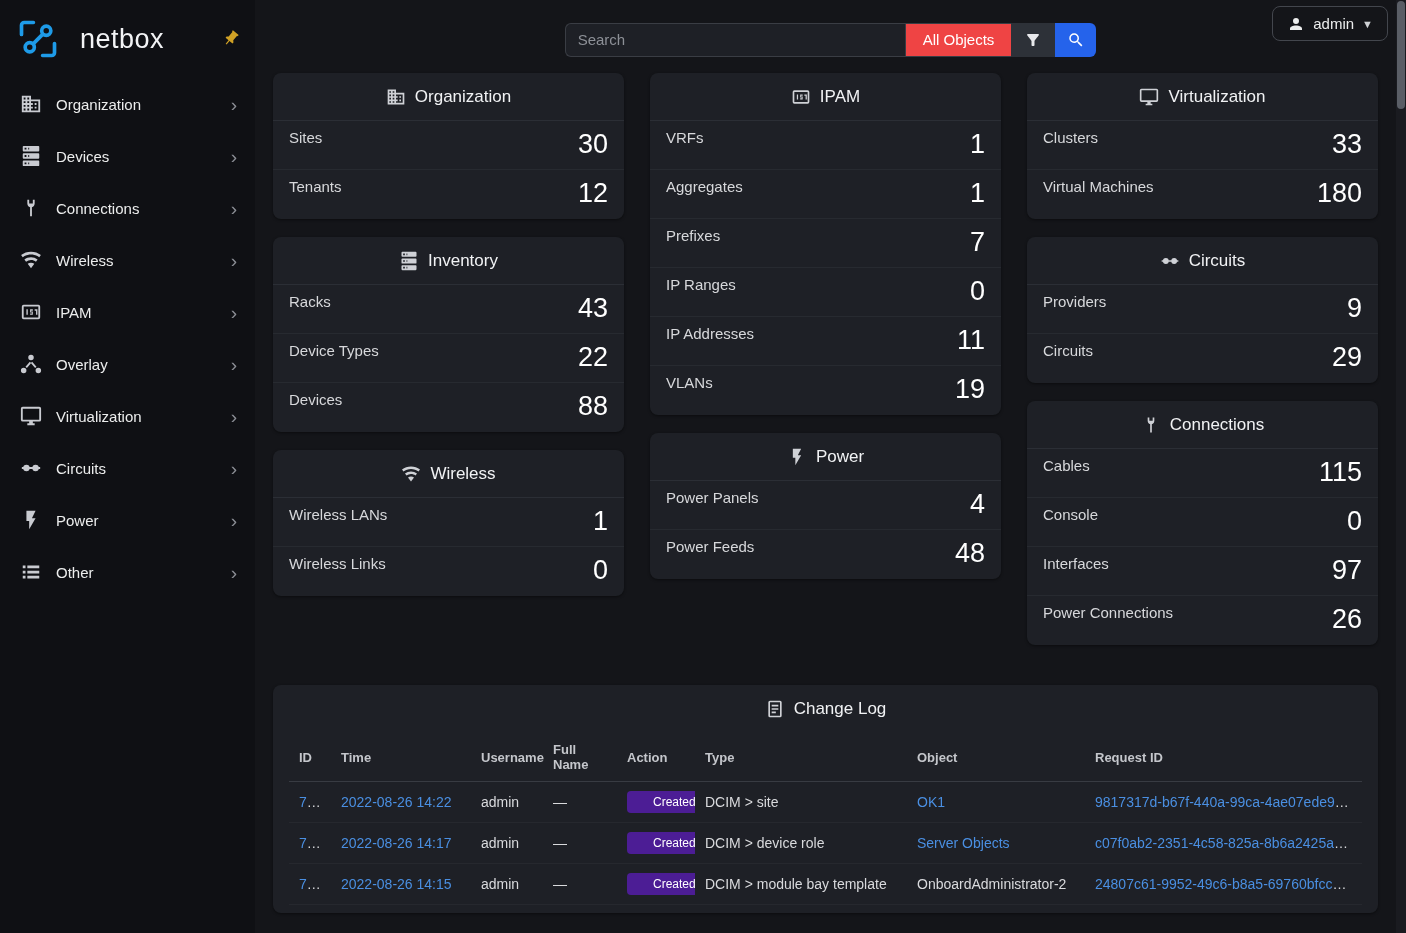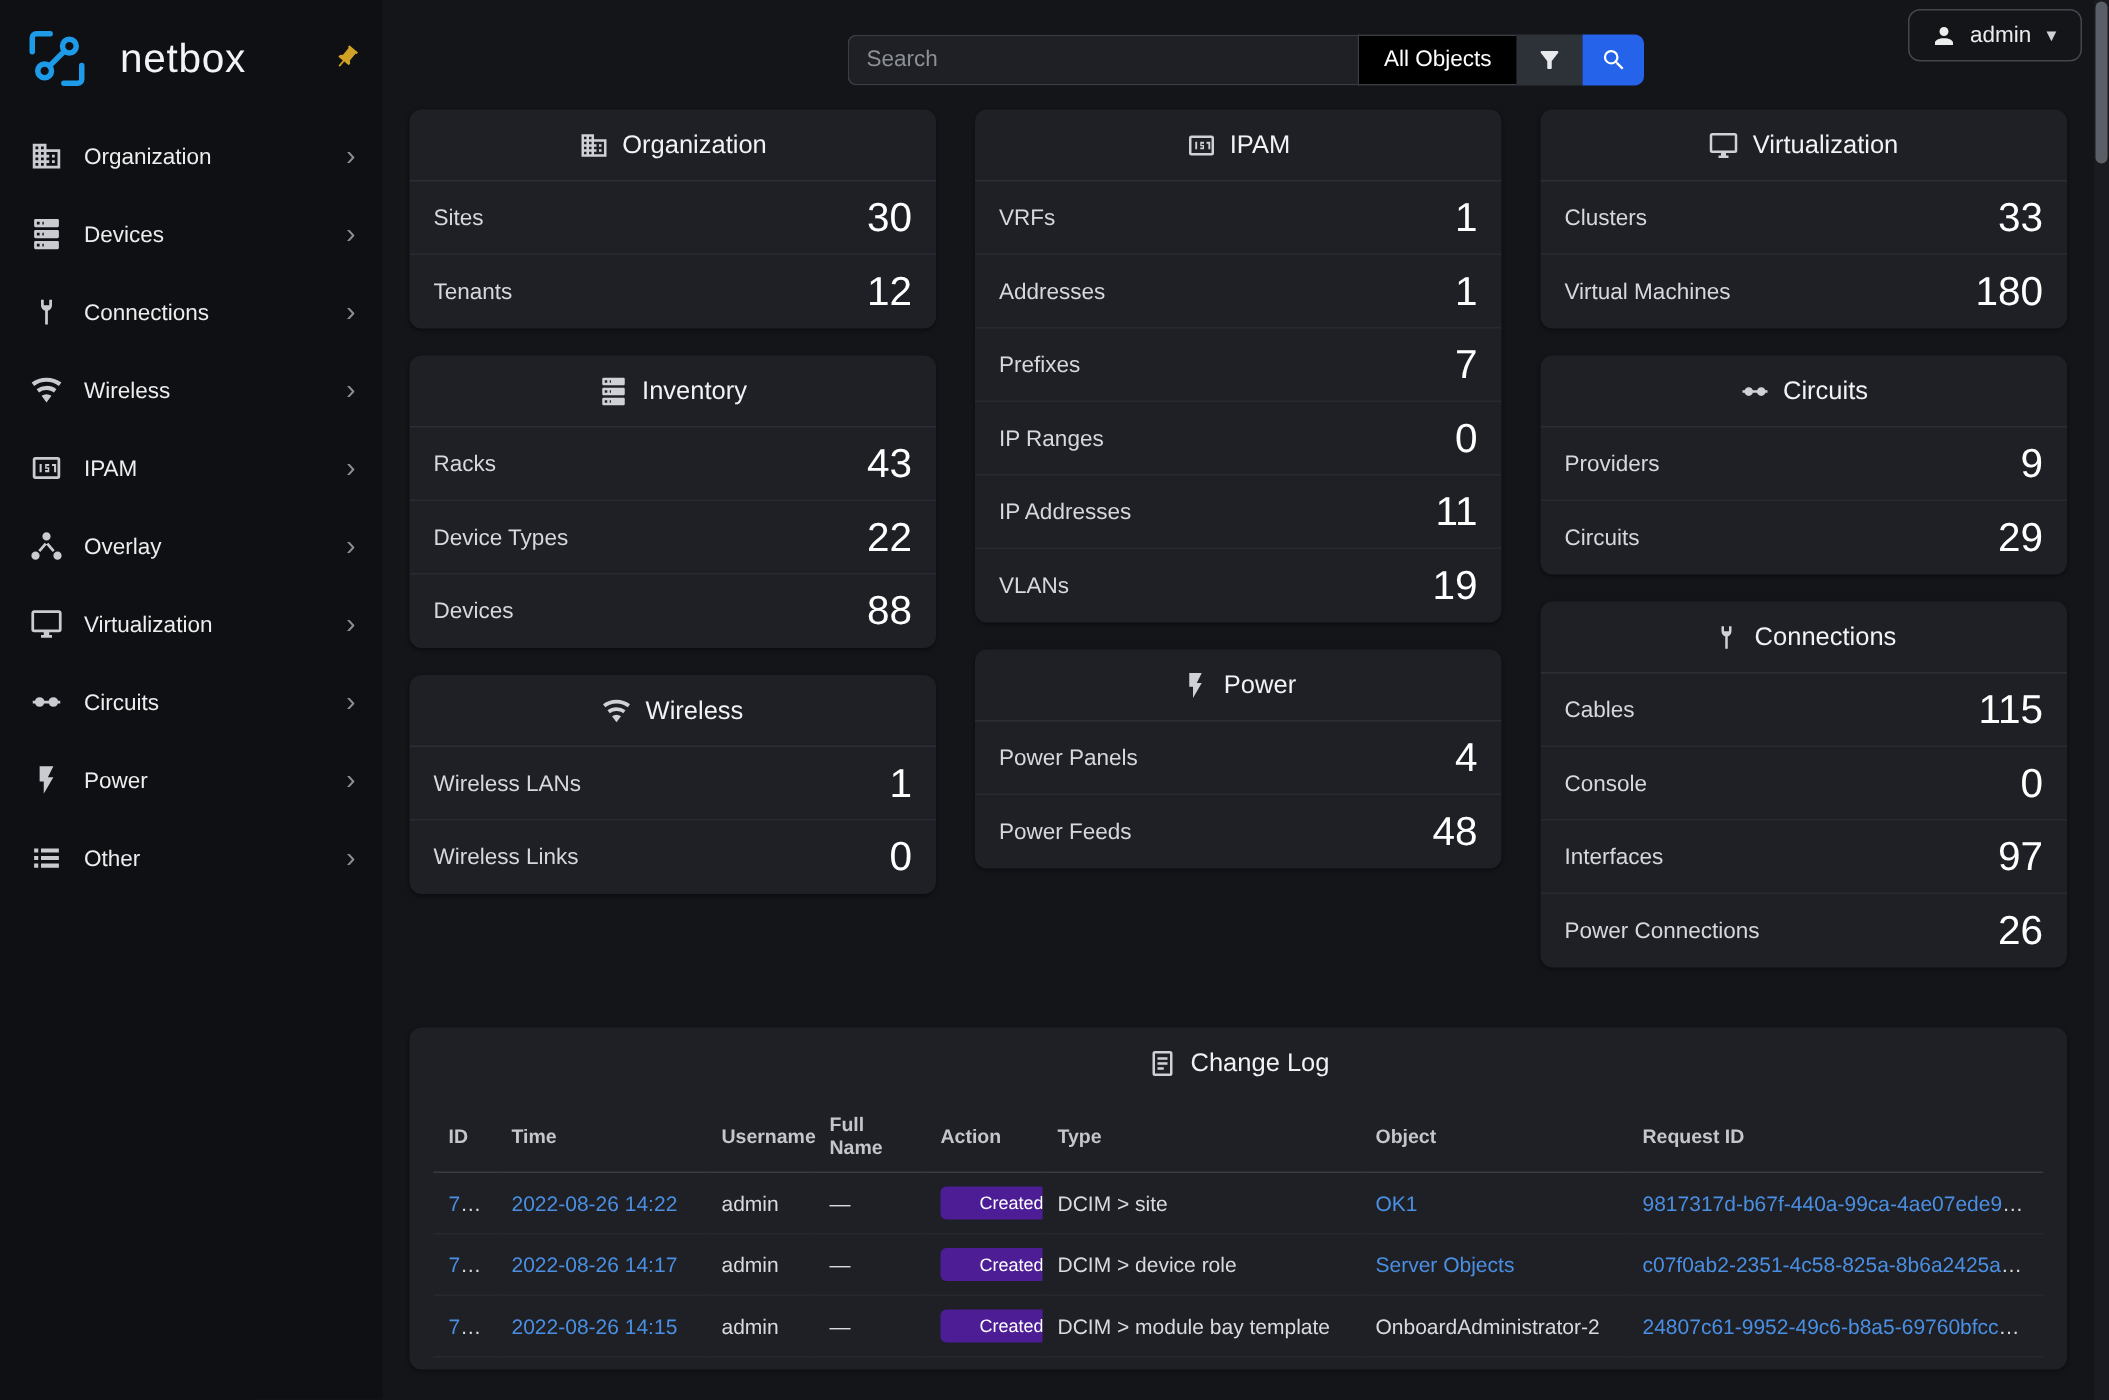--- a/index.html
+++ b/index.html
@@ -28,39 +28,39 @@
   
   .main { flex:1; display:flex; flex-direction:column; position:relative; }
   .topbar { height:47px; flex-shrink:0; display:flex; align-items:center; justify-content:center; position:relative; }
   .search-group { display:flex; height:34px;margin-top:32px; }
   .search-input { width:340px; height:34px; background:#1e2026; border:1px solid #3a3d44;
                   border-right:none; border-radius:6px 0 0 6px; color:#e6e7e9; padding:0 12px; font-size:15px;
                   font-family:"Liberation Sans", sans-serif; outline:none; }
   .search-input::placeholder { color:#8d9097; }
   .btn { border:none; cursor:pointer; display:flex; align-items:center; justify-content:center;
          font-family:"Liberation Sans", sans-serif; }
-  .btn-scope { background:#000000; color:#fff; padding:0 17px; font-size:15px; border:1px solid #3a3d44; border-right:none; }
+  .btn-scope { background:#ef4444; color:#fff; padding:0 17px; font-size:15px; border:1px solid #3a3d44; border-right:none; }
   .btn-filter { background:#2d3138; color:#e8e9ec; width:44px; }
   .btn-search { background:#2563eb; color:#fff; width:41px; border-radius:0 6px 6px 0; }
   .user-btn { position:absolute; right:18px; top:6px; height:35px; display:flex; align-items:center; gap:8px;
               padding:0 14px; border:1px solid #43464d; border-radius:8px; background:transparent;
               color:#eceded; font-size:15px; cursor:pointer; }
   .caret { font-size:11px; color:#cfd1d5; }
 
   
   .content { flex:1; padding:26px 28px 0 18px; overflow:hidden; }
   .grid { display:flex; gap:26px; align-items:flex-start; }
   .col { flex:1; display:flex; flex-direction:column; gap:18px; }
 
   .card { background:#1e2026; border-radius:8px; box-shadow:0 1px 3px rgba(0,0,0,.45); overflow:hidden; }
   .card-head { display:flex; align-items:center; justify-content:center; gap:9px; padding:14px 12px 13px;
                border-bottom:1px solid #2b2e35; }
   .card-head h2 { font-size:17px; font-weight:500; color:#f1f2f4; }
   .card-head .ic { width:20px; height:20px; color:#cfd1d6; }
-  .stat { display:flex; align-items:center; justify-content:space-between; padding:8px 16px;
+  .stat { display:flex; align-items:flex-start; justify-content:space-between; padding:8px 16px;
           min-height:49px; border-bottom:1px solid #272a30; }
   .stat:last-child { border-bottom:none; }
   .stat-label { font-size:15px; color:#d7d8db; }
   .stat-value { font-size:27px; color:#ffffff; text-decoration:none; cursor:pointer; }
 
   
   .changelog { margin-top:40px; }
   .cl-table-wrap { padding:0 16px 8px; }
   table { width:100%; border-collapse:collapse; table-layout:fixed; }
   th { text-align:left; font-size:13px; font-weight:700; color:#c4c6cb; padding:10px 10px 9px;
@@ -318,21 +318,21 @@
               <svg class="ic">
                   <use href="#i-counter"></use>
                 </svg>
               <h2>IPAM</h2>
             </header>
             <div class="stat">
               <span class="stat-label">VRFs</span>
               <a class="stat-value">1</a>
             </div>
             <div class="stat">
-              <span class="stat-label">Addresses</span>
+              <span class="stat-label">Aggregates</span>
               <a class="stat-value">1</a>
             </div>
             <div class="stat">
               <span class="stat-label">Prefixes</span>
               <a class="stat-value">7</a>
             </div>
             <div class="stat">
               <span class="stat-label">IP Ranges</span>
               <a class="stat-value">0</a>
             </div>

